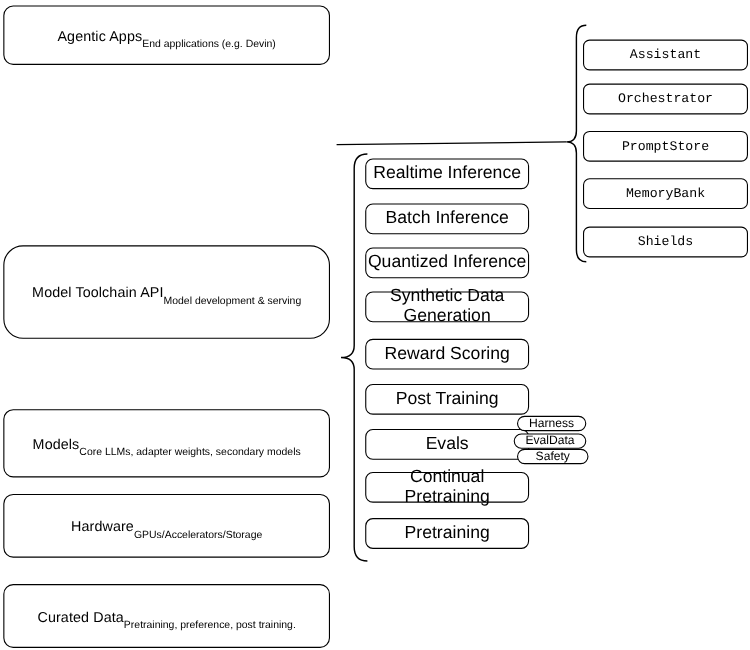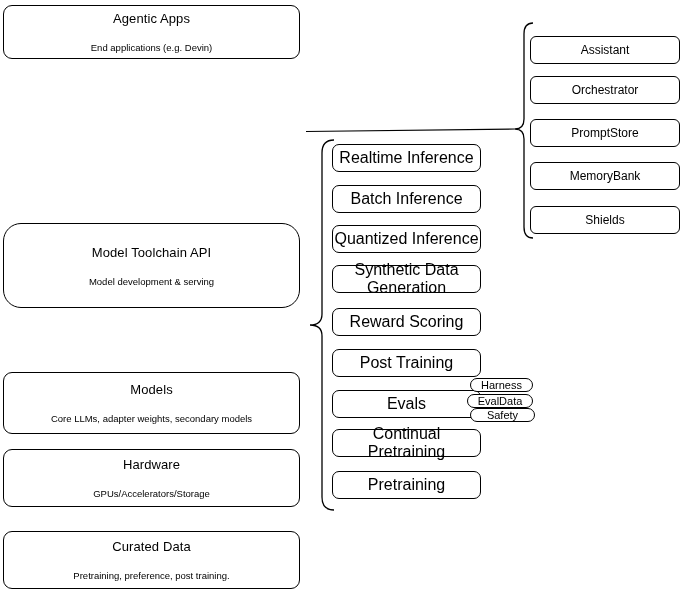--- a/index.html
+++ b/index.html
@@ -14,34 +14,34 @@
   svg.connectors {
     position:absolute; left:0; top:0;
     width:682px; height:591px;
     pointer-events:none;
   }
   .box {
     position:absolute;
     box-sizing:border-box;
     border:1.3px solid #000000;
     background:#ffffff;
-    display:flex; flex-direction:column;
+    display:flex; flex-direction:row;
     align-items:center; justify-content:center;
     text-align:center;
   }
   .lbox { left:3px; width:297px; }
   .lbox .title { font-size:13px; line-height:15px; letter-spacing:0.1px; }
   .lbox .sub   { font-size:9.5px; line-height:11px; margin-top:16px; color:#000000; }
   .mbox {
     left:332px; width:149px; height:28px;
     border-radius:7px; font-size:16px;
   }
   .rbox {
     left:530px; width:150px; height:28px;
-    border-radius:6px; font-size:12px;
+    border-radius:6px; font-size:12px;font-family:Liberation Mono, monospace;
   }
   .pill {
     position:absolute;
     box-sizing:border-box;
     height:14px;
     border:1.2px solid #000000;
     border-radius:8px;
     background:#ffffff;
     display:flex; align-items:center; justify-content:center;
     font-size:11px; line-height:11px;

